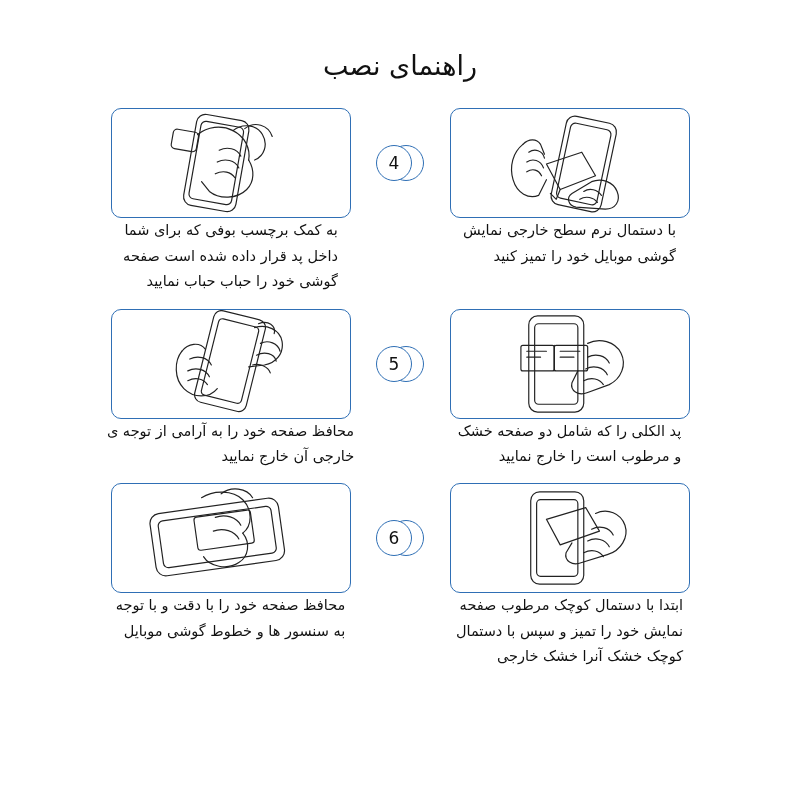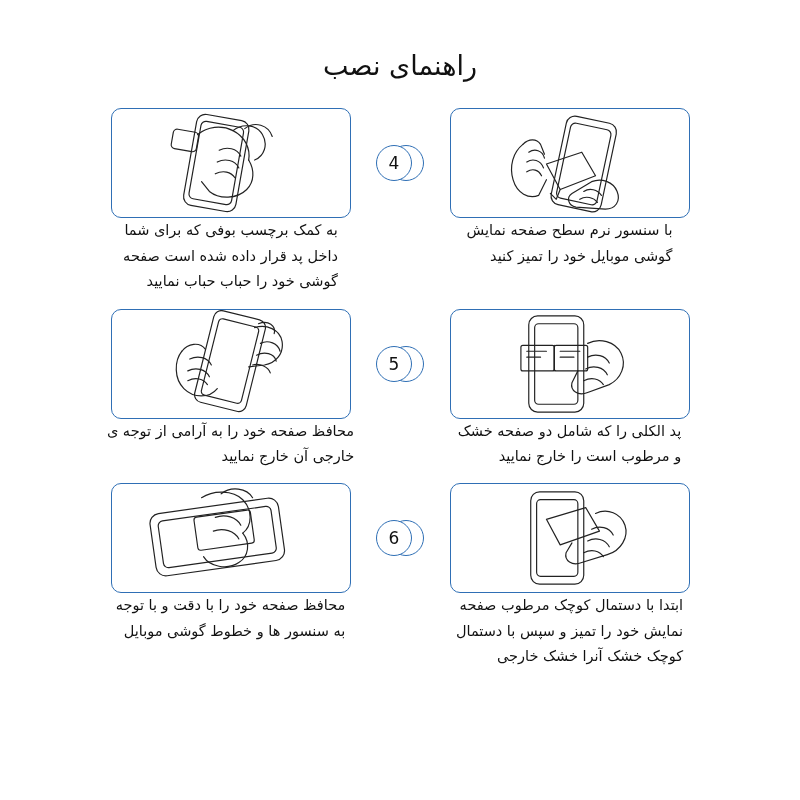--- a/index.html
+++ b/index.html
@@ -118,21 +118,21 @@
             <g>
               <path d="M142 74 C152 70 164 74 168 84 C172 94 166 102 156 102 L126 100 C118 98 116 90 122 86 Z"></path>
               <path d="M134 84 C140 80 148 82 152 88"></path>
               <path d="M130 92 C136 88 144 90 148 95"></path>
             </g>
           </svg>
         </div>
         <div class="badge left">1</div>
       </div>
       <div class="caption">
-        <div>با سنسور نرم سطح صفحه نمایش</div>
+        <div>با دستمال نرم سطح خارجی نمایش</div>
         <div>گوشی موبایل خود را تمیز کنید</div>
       </div>
     </div>
 
     <div class="cell">
       <div class="illus-wrap">
         <div class="panel">
           <svg viewBox="0 0 240 110" xmlns="http://www.w3.org/2000/svg" fill="none" stroke="#222" stroke-width="1.2" stroke-linecap="round" stroke-linejoin="round">
             <g>
               <rect x="78" y="8" width="54" height="94" rx="9" transform="rotate(10 105 55)"></rect>

